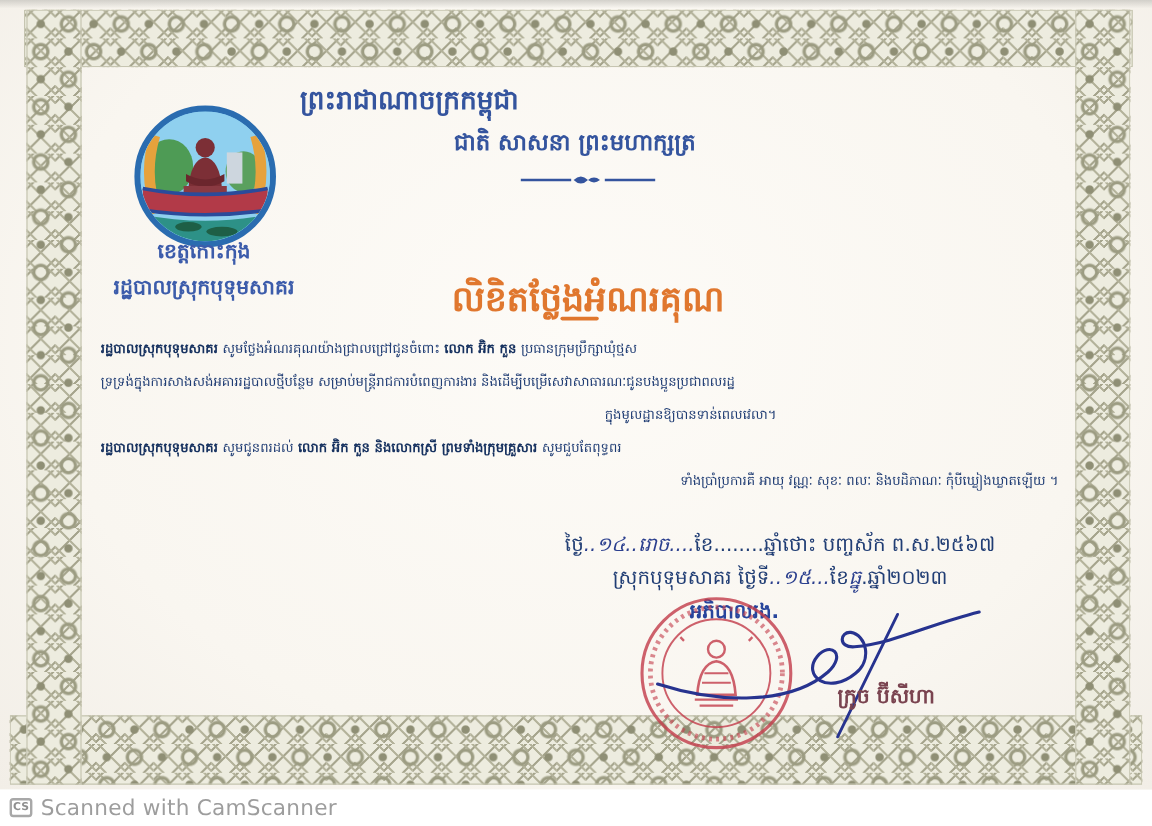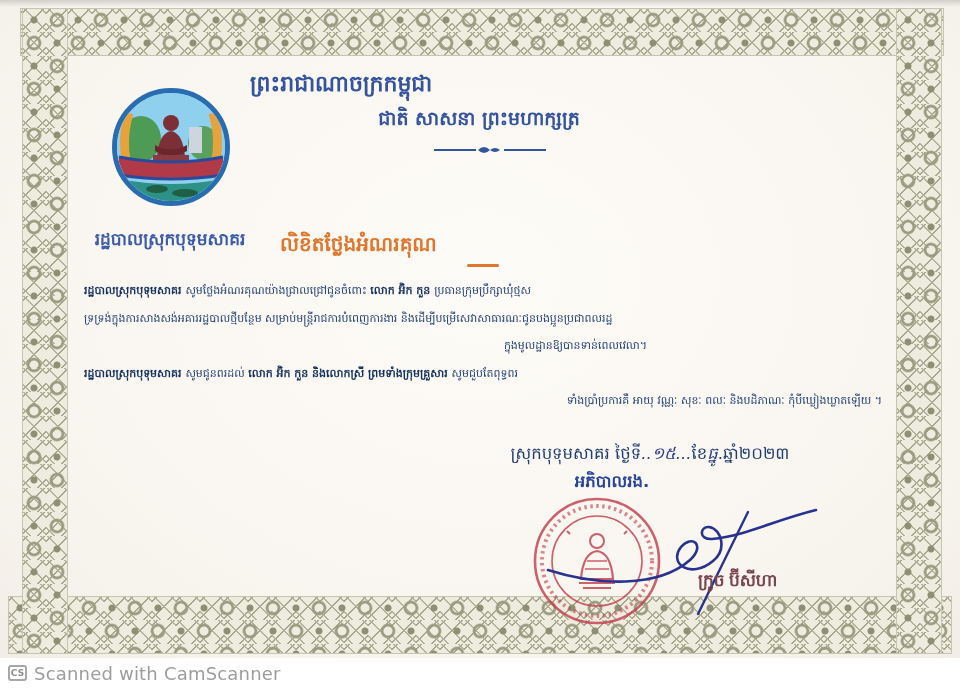--- a/index.html
+++ b/index.html
@@ -36,41 +36,41 @@
   .motto   { left:239px; top:106px; width:480px; text-align:center; font-size:19px; font-weight:bold; color:#34549e; z-index:3; }
   .divider { left:432px; top:142px; width:116px; height:14px; z-index:3; }
 
   
   .logo-wrap { left:112px; top:88px; width:118px; height:118px; border-radius:50%;
                border:5px solid #2a6cb0; overflow:hidden; background:#8fd0ef; z-index:3; }
   .province  { left:55px;  top:198px; width:230px; text-align:center; font-size:17px; font-weight:bold; color:#3c5cab; z-index:3; }
   .admin     { left:30px;  top:228px; width:280px; text-align:center; font-size:17px; font-weight:bold; color:#3c5cab; z-index:3; }
 
   
-  .title { left:280px; top:231px; width:420px; font-size:20px; font-weight:bold; color:#e0772e; z-index:3; }
+  .title { left:280px; top:231px; width:420px; text-align:center; font-size:29px; font-weight:bold; color:#e0772e; z-index:3; }
   .title-dash { left:467px; top:264px; width:32px; height:3px; background:#e0772e; border-radius:2px; z-index:3; }
 
   
   .body-block { left:84px; top:277px; width:798px; font-size:11px; line-height:27.6px;
                 color:#203d74; z-index:3; text-align:justify; }
   .body-block .ln { white-space:nowrap; }
   .ln.center { text-align:right; white-space:normal; }
   .ln.shift  { text-align:center; padding-left:185px; white-space:normal; }
   .bseg { font-weight:bold; color:#16315f; }
 
   
   .date-block { left:430px; top:440px; width:440px; text-align:center; font-size:16.5px;
                 line-height:28px; color:#203d74; z-index:3; }
   .hw { color:#2b3f8e; font-style:italic; }
   .pos-line { font-weight:bold; color:#27459c; padding-right:76px; }
 
   
   .stamp { left:527px; top:491px; width:140px; height:140px; z-index:5; opacity:.82; }
   .sig   { left:540px; top:500px; width:285px; height:118px; z-index:6; }
-  .signer-name { left:698px; top:569px; font-size:17px; font-weight:bold; color:#7a4450; z-index:6; white-space:nowrap;font-family:Liberation Serif, serif; }
+  .signer-name { left:698px; top:569px; font-size:17px; font-weight:bold; color:#7a4450; z-index:6; white-space:nowrap; }
 
   
   .wm-bar { position:absolute; left:0; bottom:0; width:840px; height:30px; background:#ffffff;
             display:flex; align-items:center; padding-left:8px; z-index:8; }
   .cs-badge { display:inline-flex; align-items:center; justify-content:center;
               width:19px; height:16px; border:2px solid #a8a8a8; border-radius:3px;
               font-size:9px; font-weight:bold; color:#8f8f8f; margin-right:7px; }
   .wm-text { font-size:18px; color:#9d9d9d; letter-spacing:.2px; }
 </style>
 </head>
@@ -107,34 +107,36 @@
       <path d="M38 52 Q54 61 70 52 L70 58 Q54 67 38 58 Z" fill="#6b262d"></path>
       <rect x="36" y="62" width="36" height="6" fill="#8a3a42"></rect>
       <path d="M2 64 Q54 74 106 64 L106 82 Q54 90 2 82 Z" fill="#b23a48"></path>
       <path d="M2 64 Q54 74 106 64" stroke="#2a4b9b" stroke-width="3" fill="none"></path>
       <path d="M2 82 Q54 90 106 82" stroke="#2a4b9b" stroke-width="3" fill="none"></path>
       <path d="M2 86 Q54 96 106 86 L106 108 L2 108 Z" fill="#2d9187"></path>
       <ellipse cx="40" cy="96" rx="11" ry="4" fill="#1e5f46"></ellipse>
       <ellipse cx="68" cy="100" rx="13" ry="4" fill="#1e5f46"></ellipse>
     </svg>
   </div>
+  <div class="abs province">ខេត្តកោះកុង</div>
   <div class="abs admin">រដ្ឋបាលស្រុកបុទុមសាគរ</div>
 
   <div class="abs title">លិខិតថ្លែងអំណរគុណ</div>
   <div class="abs title-dash"></div>
 
   <div class="abs body-block">
     <div class="ln"><span class="bseg">រដ្ឋបាលស្រុកបុទុមសាគរ </span><span>សូមថ្លែងអំណរគុណយ៉ាងជ្រាលជ្រៅជូនចំពោះ </span><span class="bseg">លោក អ៊ិក កួន </span><span>ប្រធានក្រុមប្រឹក្សាឃុំថ្មស</span></div>
     <div class="ln"><span>ទ្រទ្រង់ក្នុងការសាងសង់អគាររដ្ឋបាលថ្មីបន្ថែម សម្រាប់មន្ត្រីរាជការបំពេញការងារ និងដើម្បីបម្រើសេវាសាធារណៈជូនបងប្អូនប្រជាពលរដ្ឋ</span></div>
     <div class="ln shift"><span>ក្នុងមូលដ្ឋានឱ្យបានទាន់ពេលវេលា។</span></div>
     <div class="ln"><span class="bseg">រដ្ឋបាលស្រុកបុទុមសាគរ </span><span>សូមជូនពរដល់ </span><span class="bseg">លោក អ៊ិក កួន និងលោកស្រី ព្រមទាំងក្រុមគ្រួសារ </span><span>សូមជួបតែពុទ្ធពរ</span></div>
     <div class="ln center"><span>ទាំងប្រាំប្រការគឺ អាយុ វណ្ណៈ សុខៈ ពលៈ និងបដិភាណៈ កុំបីឃ្លៀងឃ្លាតឡើយ ។</span></div>
   </div>
 
   <div class="abs date-block">
+    <div><span>ថ្ងៃ</span><span class="hw">..១៤..រោច....</span><span>ខែ</span><span>........</span><span>ឆ្នាំថោះ បញ្ចស័ក ព.ស.២៥៦៧</span></div>
     <div><span>ស្រុកបុទុមសាគរ ថ្ងៃទី</span><span class="hw">..១៥...</span><span>ខែ</span><span class="hw">ធ្នូ</span><span>.ឆ្នាំ២០២៣</span></div>
     <div class="pos-line">អភិបាលរង.</div>
   </div>
 
   <div class="abs stamp">
     <svg width="140" height="140" viewBox="0 0 140 140">
       <circle cx="70" cy="70" r="62" stroke="#c4404e" stroke-width="2.6" fill="none"></circle>
       <circle cx="70" cy="70" r="55" stroke="#c4404e" stroke-width="4" fill="none" stroke-dasharray="2.5 3.5" opacity=".75"></circle>
       <circle cx="70" cy="70" r="45" stroke="#c4404e" stroke-width="1.6" fill="none"></circle>
       <circle cx="70" cy="50" r="7" fill="none" stroke="#c4404e" stroke-width="2"></circle>

